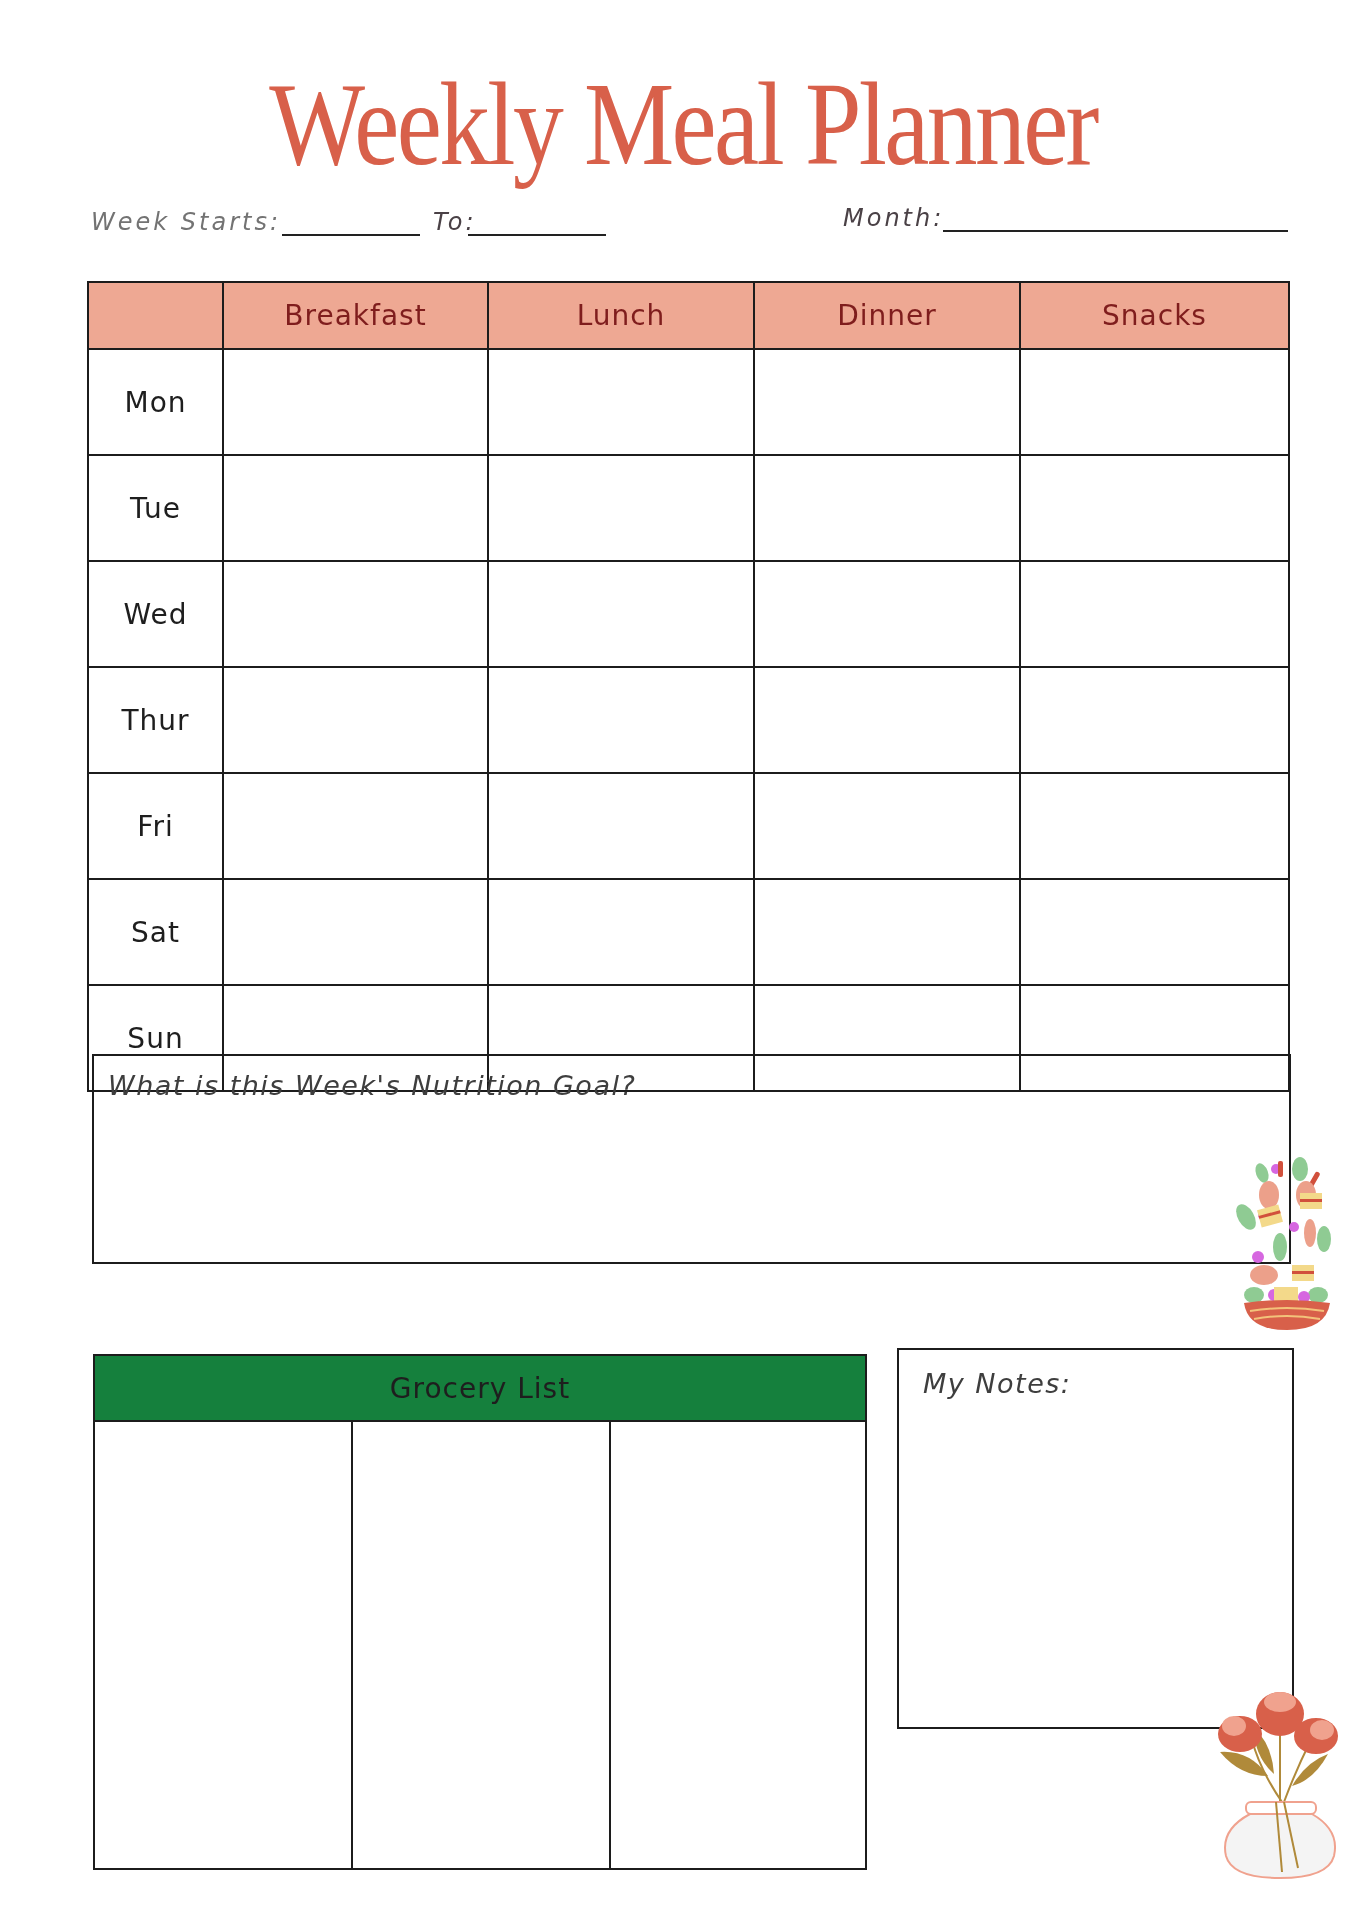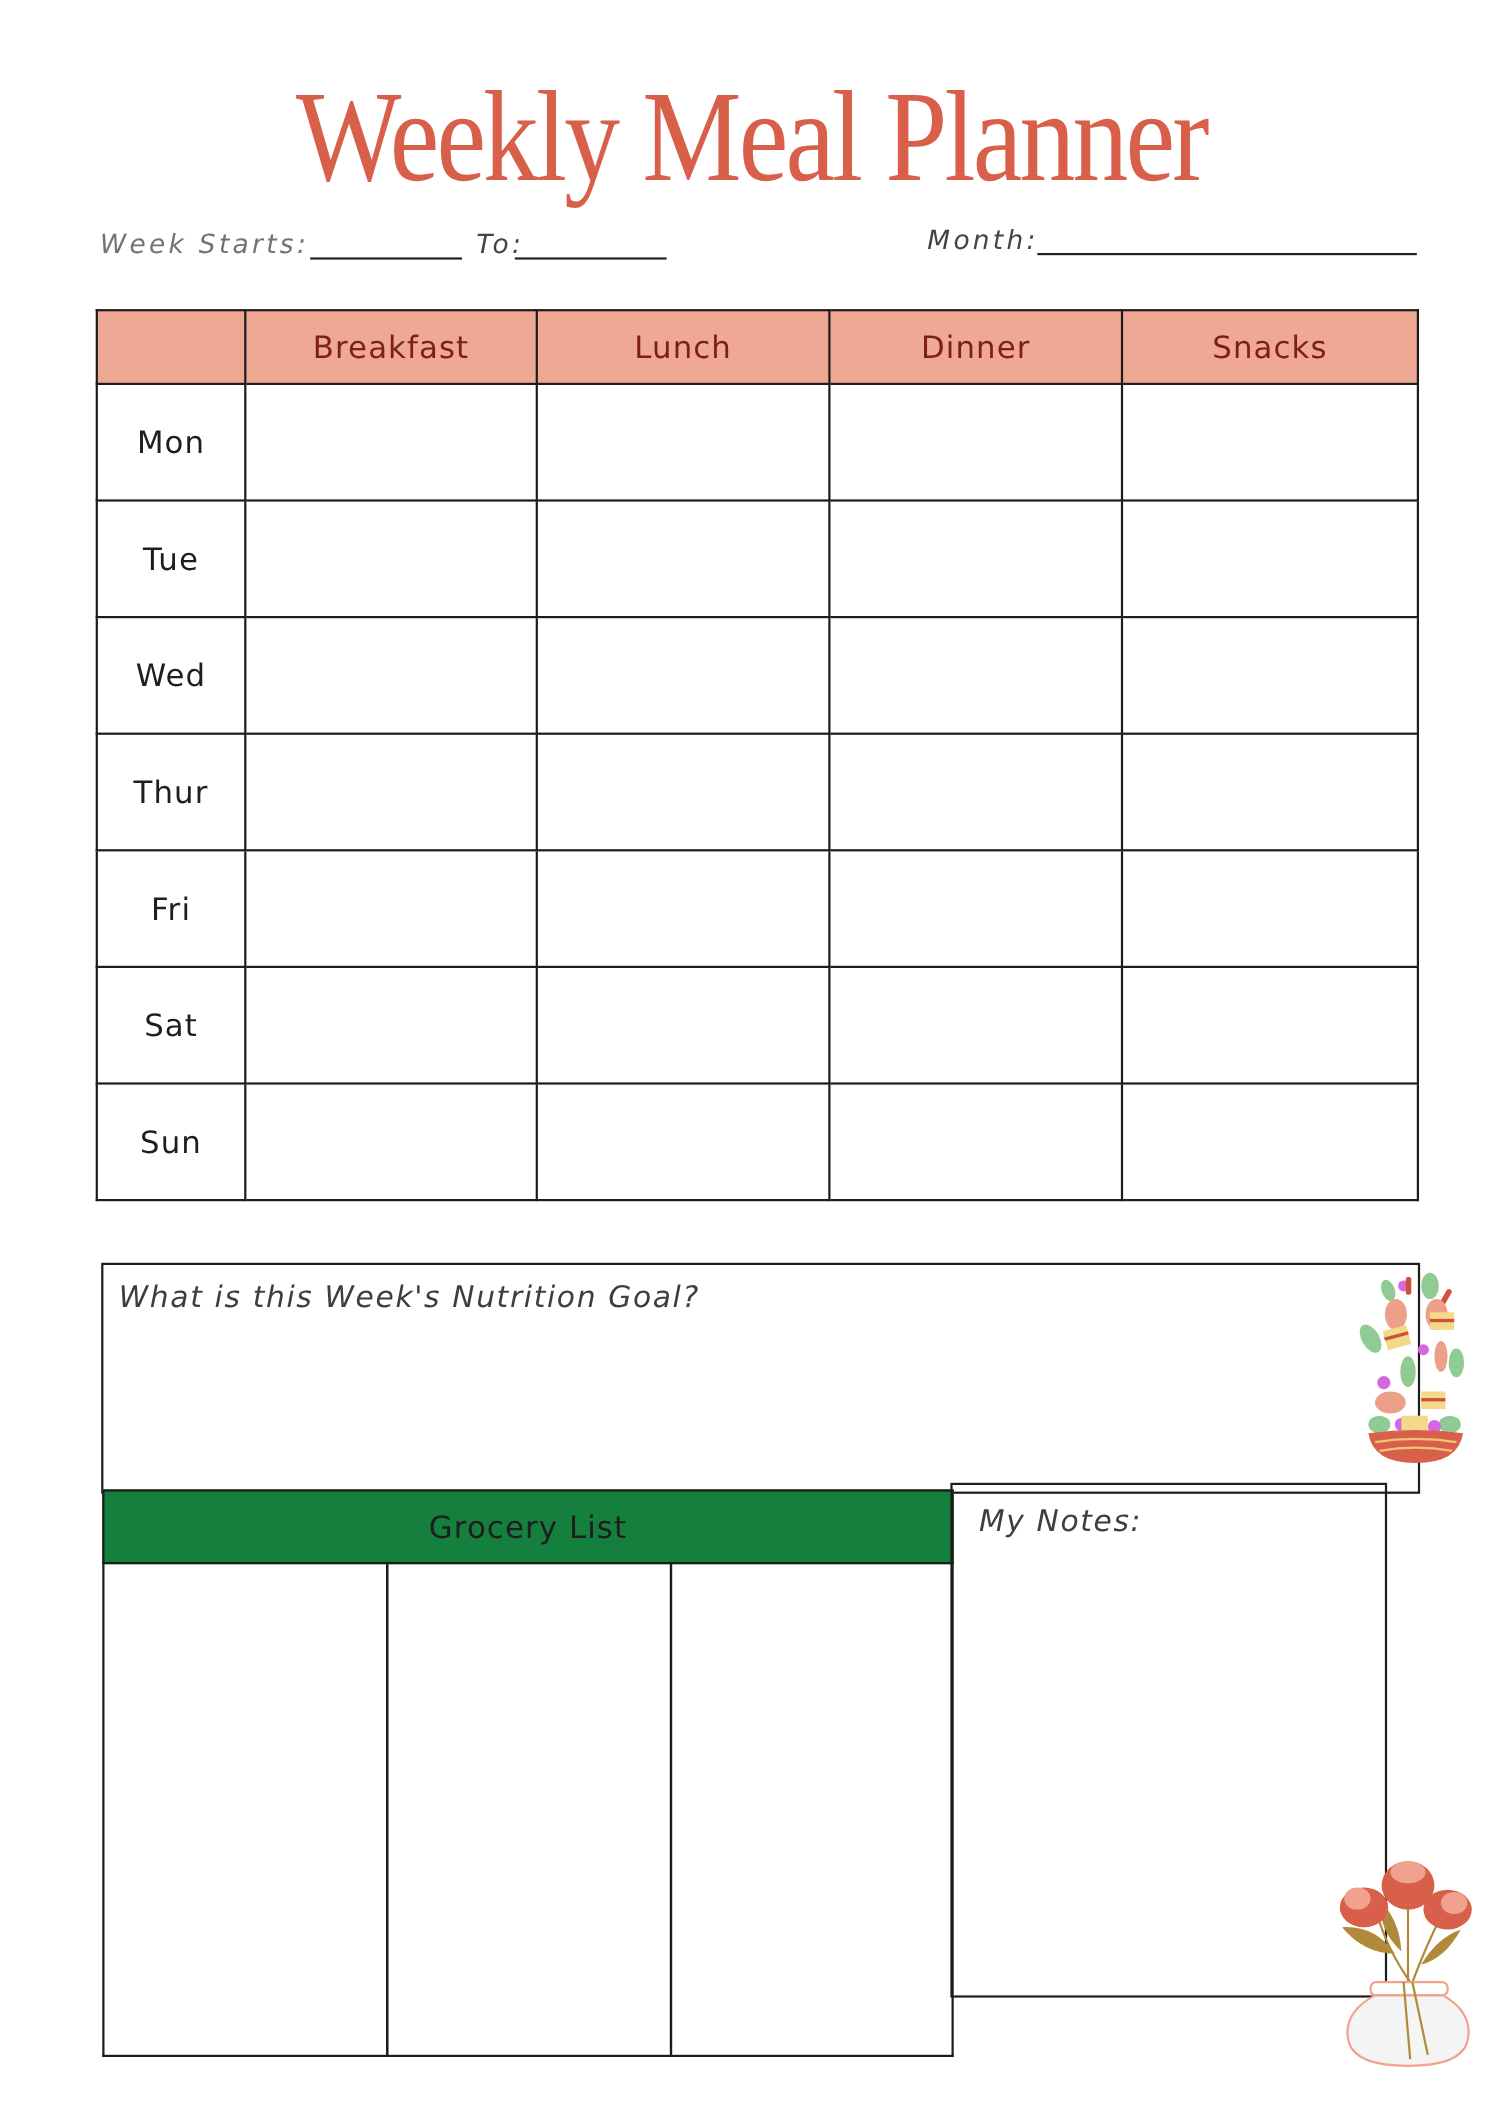--- a/index.html
+++ b/index.html
@@ -118,21 +118,21 @@
     <tr>
       <td class="day">Sun</td>
       <td></td>
       <td></td>
       <td></td>
       <td></td>
     </tr>
   </tbody>
 </table>
 
-<div class="box" style="left:92px; top:1148px; width:1199px; height:210px;">
+<div class="box" style="left:92px; top:1054px; width:1199px; height:210px;">
   <div class="box-label" style="left:14px; top:14px;">What is this Week's Nutrition Goal?</div>
 </div>
 
 <svg class="deco" style="left:1234px; top:1155px;" width="106" height="175" viewBox="0 0 106 175">
   <ellipse cx="28" cy="18" rx="6" ry="10" fill="#8FCB93" transform="rotate(-20 28 18)"></ellipse>
   <ellipse cx="66" cy="14" rx="8" ry="12" fill="#8FCB93"></ellipse>
   <circle cx="42" cy="14" r="5" fill="#D667E0"></circle>
   <circle cx="30" cy="60" r="6" fill="#D667E0"></circle>
   <circle cx="60" cy="72" r="5" fill="#D667E0"></circle>
   <circle cx="24" cy="102" r="6" fill="#D667E0"></circle>
@@ -161,21 +161,21 @@
   <path d="M20 164 Q53 158 86 164" stroke="#F3C27A" stroke-width="2" fill="none"></path>
 </svg>
 
 <div class="grocery-header" style="left:93px; top:1354px; width:774px; height:68px; background:#15803d;">
   <span>Grocery List</span>
 </div>
 <div class="grocery-col" style="left:93px; top:1420px; width:260px; height:450px;"></div>
 <div class="grocery-col" style="left:351px; top:1420px; width:260px; height:450px;"></div>
 <div class="grocery-col" style="left:609px; top:1420px; width:258px; height:450px;"></div>
 
-<div class="box" style="left:864px; top:1348px; width:397px; height:468px;">
+<div class="box" style="left:897px; top:1348px; width:397px; height:381px;">
   <div class="box-label" style="left:24px; top:18px;">My Notes:</div>
 </div>
 
 <svg class="deco" style="left:1210px; top:1690px;" width="132" height="190" viewBox="0 0 132 190">
   <path d="M42 50 Q50 80 72 112" stroke="#B08A3A" stroke-width="2" fill="none"></path>
   <path d="M70 40 L70 112" stroke="#B08A3A" stroke-width="2" fill="none"></path>
   <path d="M100 52 Q86 80 74 112" stroke="#B08A3A" stroke-width="2" fill="none"></path>
   <path d="M10 62 Q40 60 58 86 Q30 86 10 62 Z" fill="#B08A3A"></path>
   <path d="M44 38 Q62 54 64 84 Q44 66 44 38 Z" fill="#B08A3A"></path>
   <path d="M118 64 Q96 72 82 96 Q104 90 118 64 Z" fill="#B08A3A"></path>

